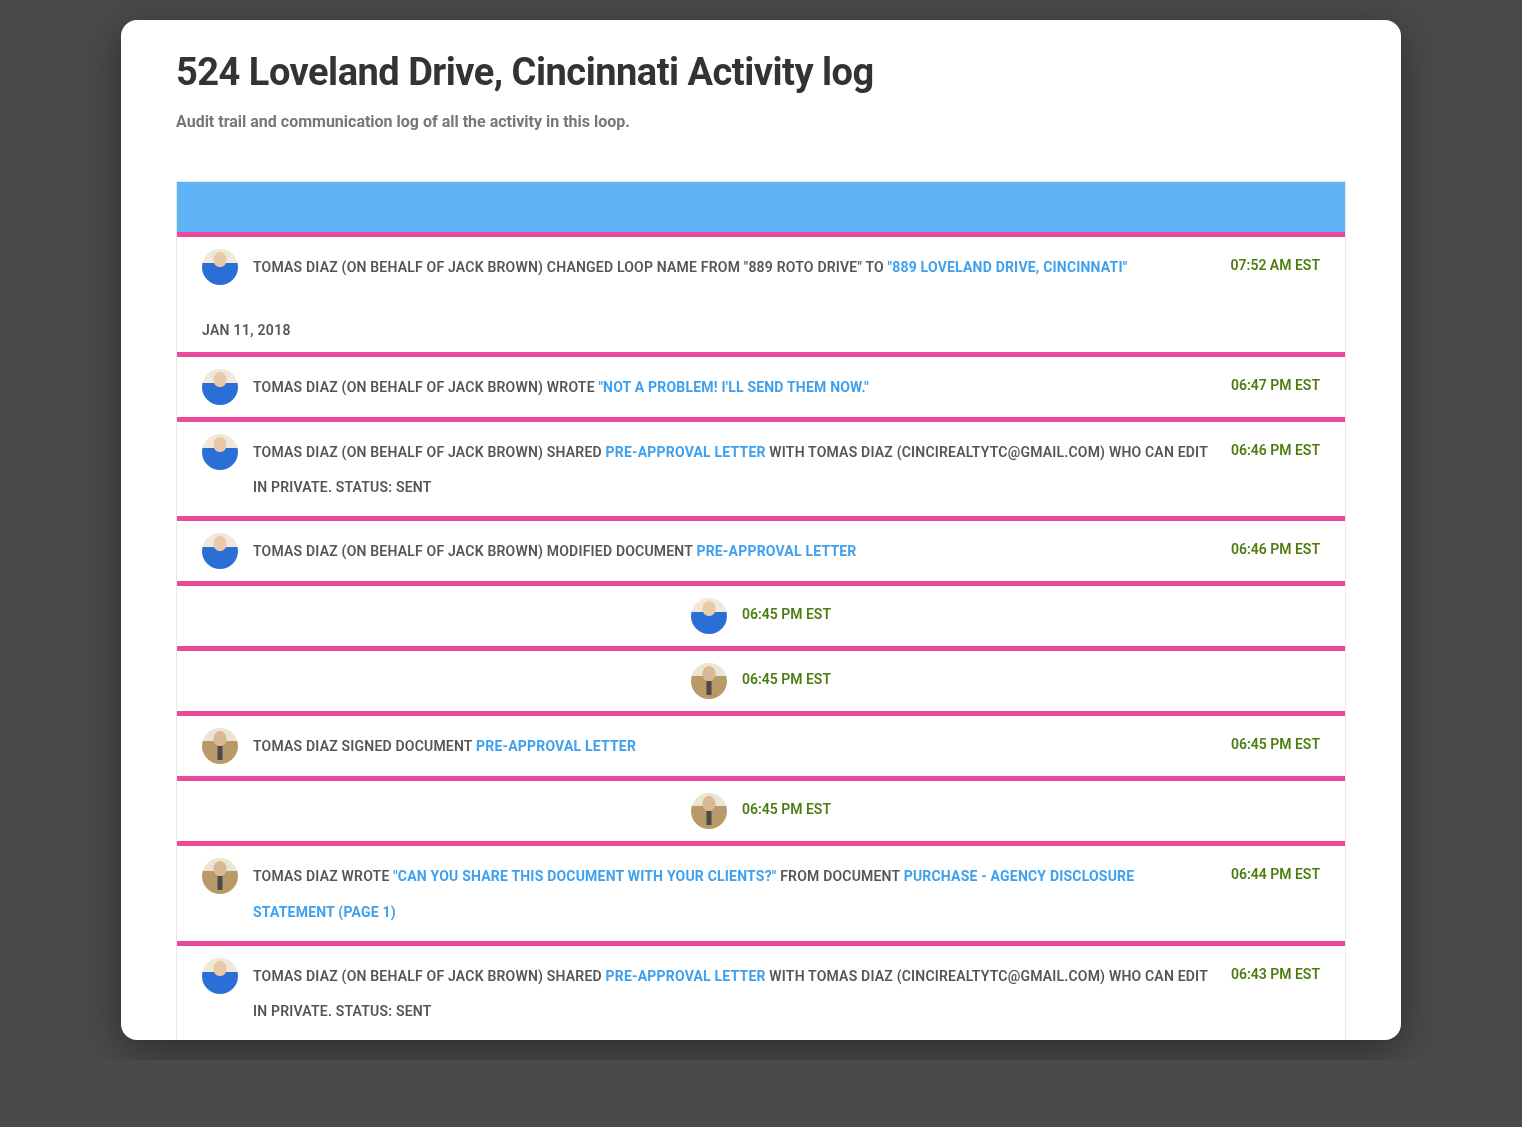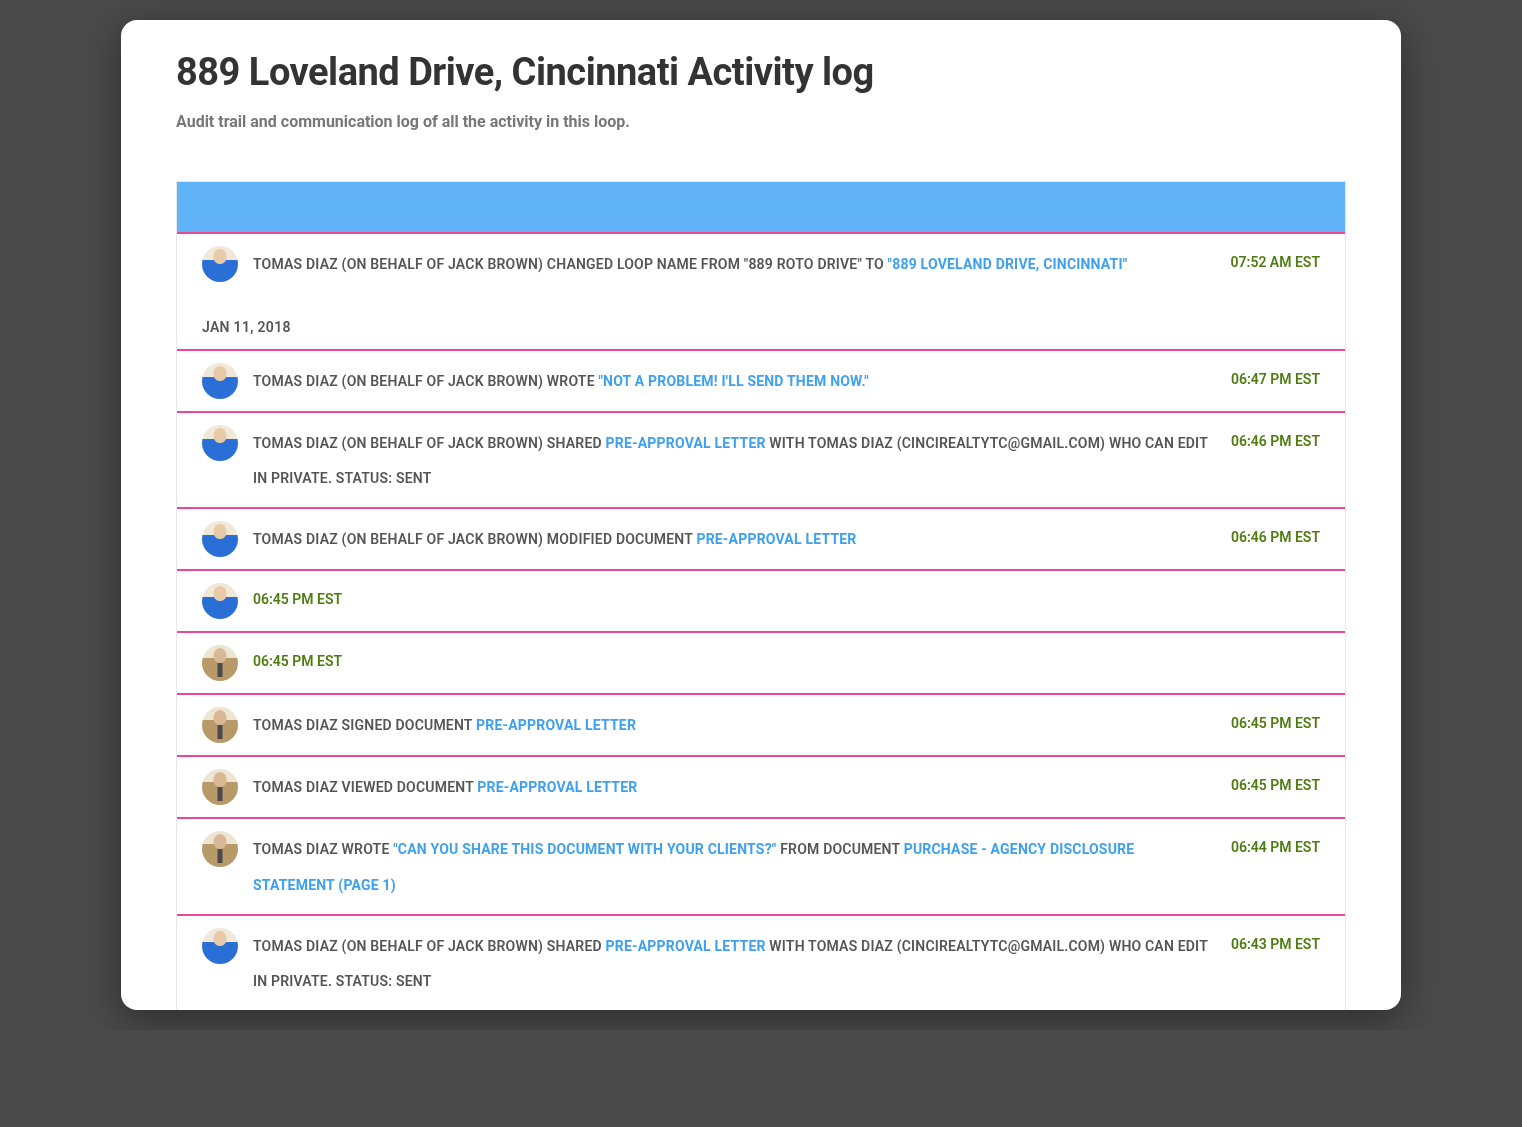--- a/index.html
+++ b/index.html
@@ -53,21 +53,22 @@
       font-weight: 600;
       color: #555555;
       padding: 25px 25px 14px 25px;
       text-transform: uppercase;
       letter-spacing: 0.3px;
     }
     .log-entry {
       display: flex;
       align-items: flex-start;
       padding: 12px 25px;
-      border-top: 2px solid #ec4899;
+      border-top: 5px solid #ec4899;
+      justify-content: center;
     }
     .avatar {
       width: 36px;
       height: 36px;
       border-radius: 50%;
       flex-shrink: 0;
       margin-right: 15px;
       position: relative;
       overflow: hidden;
       background: #e8e8e8;
@@ -133,21 +134,21 @@
       white-space: nowrap;
       text-transform: uppercase;
       padding-top: 8px;
     }
   </style>
 </head>
 <body>
 
 <div class="window">
   <div class="header">
-    <h1 class="page-title">889 Loveland Drive, Cincinnati Activity log</h1>
+    <h1 class="page-title">524 Loveland Drive, Cincinnati Activity log</h1>
     <p class="page-subtitle">Audit trail and communication log of all the activity in this loop.</p>
   </div>
 
   <div class="log-container">
     <div class="blue-header"></div>
     <div id="log-body">
         <div class="log-entry">
           <div class="avatar blue-shirt"></div>
           <div class="entry-content"><span class="entry-text"><span>TOMAS DIAZ (ON BEHALF OF JACK BROWN) CHANGED LOOP NAME FROM "889 ROTO DRIVE" TO </span><span class="link">"889 LOVELAND DRIVE, CINCINNATI"</span></span></div>
           <div class="entry-time">07:52 AM EST</div>
@@ -176,21 +177,20 @@
           <div class="avatar tan-suit"></div>
           <div class="entry-time">06:45 PM EST</div>
         </div>
         <div class="log-entry">
           <div class="avatar tan-suit"></div>
           <div class="entry-content"><span class="entry-text"><span>TOMAS DIAZ SIGNED DOCUMENT </span><span class="link">PRE-APPROVAL LETTER</span></span></div>
           <div class="entry-time">06:45 PM EST</div>
         </div>
         <div class="log-entry">
           <div class="avatar tan-suit"></div>
-          <div class="entry-content"><span class="entry-text"><span>TOMAS DIAZ VIEWED DOCUMENT </span><span class="link">PRE-APPROVAL LETTER</span></span></div>
           <div class="entry-time">06:45 PM EST</div>
         </div>
         <div class="log-entry">
           <div class="avatar tan-suit"></div>
           <div class="entry-content"><span class="entry-text"><span>TOMAS DIAZ WROTE </span><span class="link">"CAN YOU SHARE THIS DOCUMENT WITH YOUR CLIENTS?"</span><span> FROM DOCUMENT </span><span class="link">PURCHASE - AGENCY DISCLOSURE STATEMENT (PAGE 1)</span></span></div>
           <div class="entry-time">06:44 PM EST</div>
         </div>
         <div class="log-entry">
           <div class="avatar blue-shirt"></div>
           <div class="entry-content"><span class="entry-text"><span>TOMAS DIAZ (ON BEHALF OF JACK BROWN) SHARED </span><span class="link">PRE-APPROVAL LETTER</span><span> WITH TOMAS DIAZ (CINCIREALTYTC@GMAIL.COM) WHO CAN EDIT IN PRIVATE. STATUS: SENT</span></span></div>

